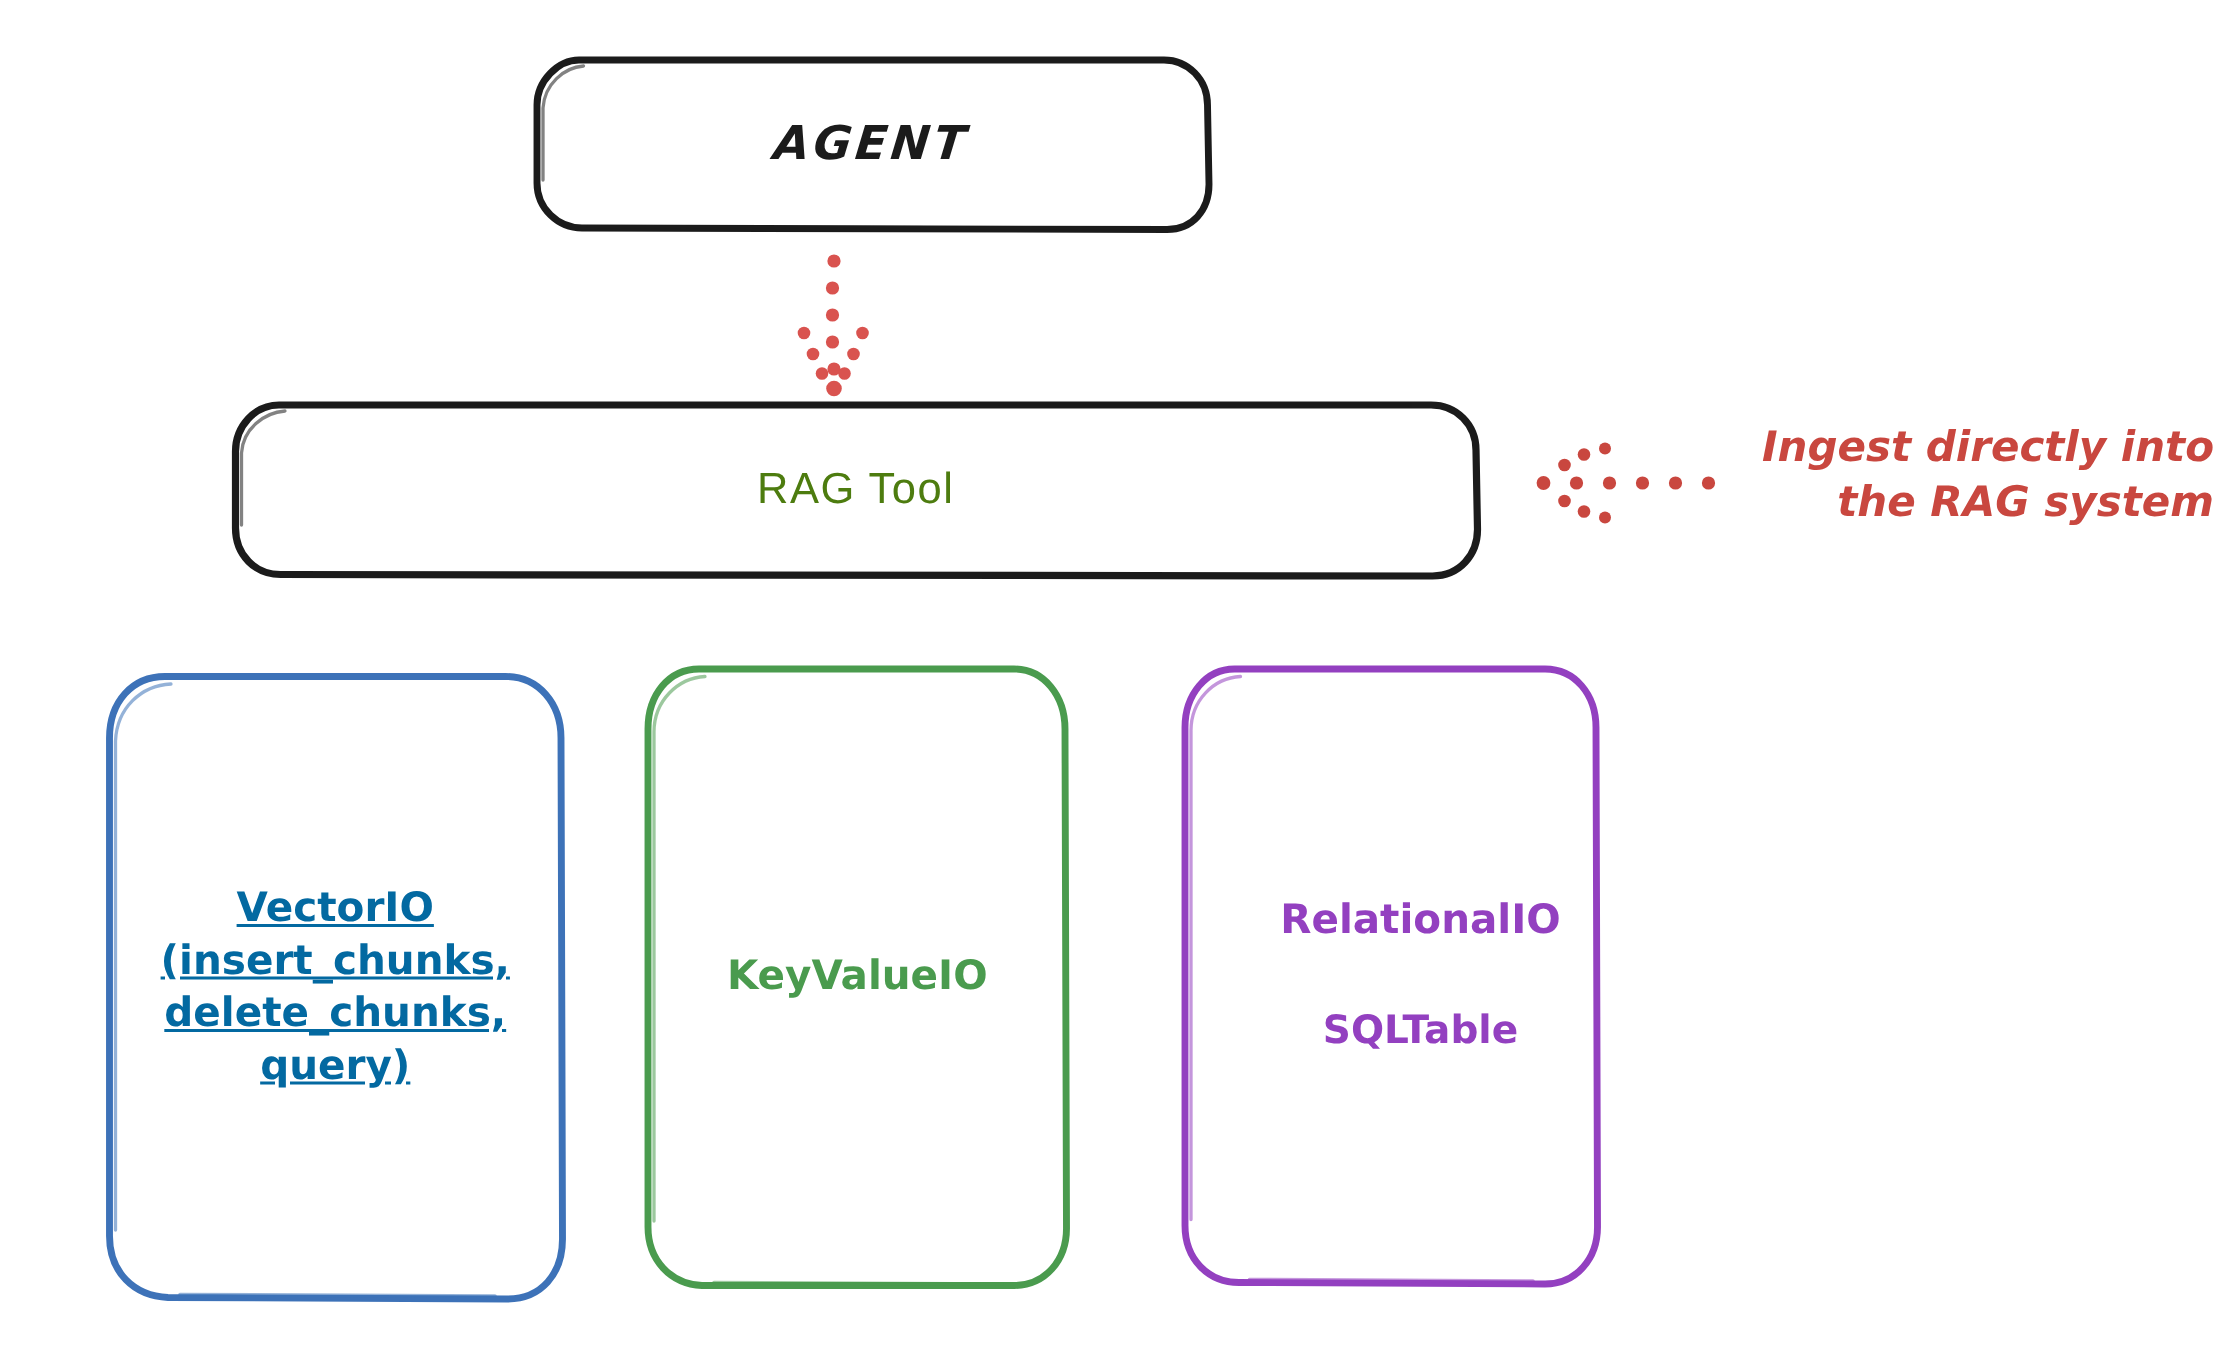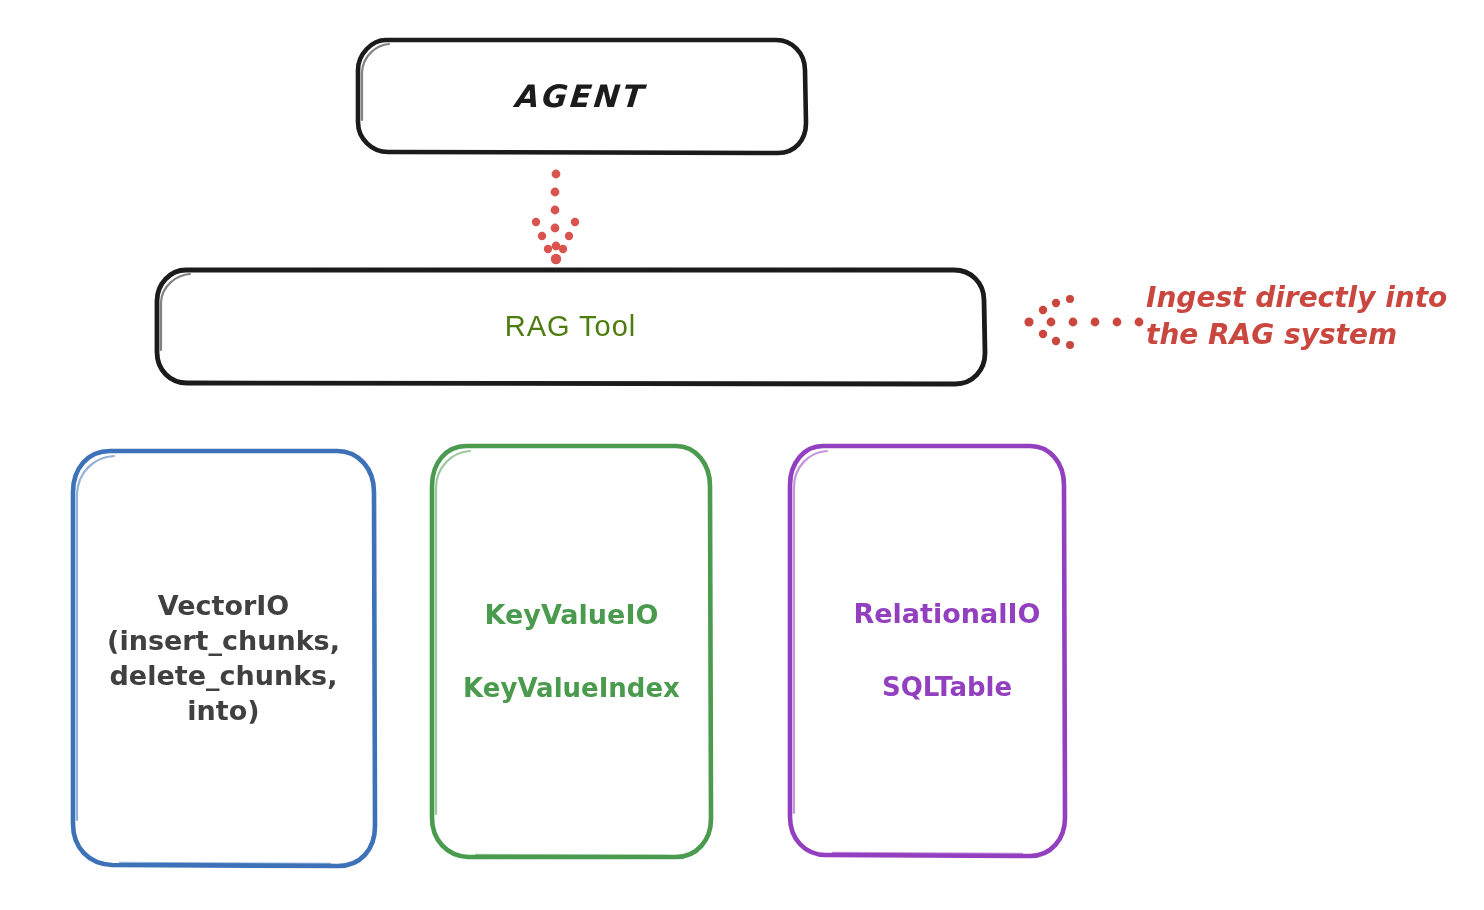--- a/index.html
+++ b/index.html
@@ -80,21 +80,22 @@
   }
   .leaf-title { font-size: 27px; }
   .leaf-sig   { font-size: 27px; }
   .leaf-index { font-size: 26px; margin-top: 40px; }
 
   #vectorio-node {
     left: 72px;
     top: 450px;
     width: 303px;
     height: 416px;
-    color: #404040;
+    color: #0369a1;
+    text-decoration: underline;
   }
   #keyvalueio-node {
     left: 430px;
     top: 445px;
     width: 283px;
     height: 412px;
     color: #4a9b4e;
   }
   #relationalio-node {
     left: 789px;
@@ -109,21 +110,21 @@
     position: absolute;
     left: 1146px;
     top: 280px;
     width: 330px;
     color: #c9473f;
     font-family: "DejaVu Sans", sans-serif;
     font-size: 28px;
     font-weight: 600;
     font-style: italic;
     line-height: 1.32;
-    text-align: left;
+    text-align: right;
     white-space: pre-line;
   }
 </style>
 </head>
 <body>
 
 <svg id="canvas" viewBox="0 0 1484 910" xmlns="http://www.w3.org/2000/svg">
 
   <g>
     <path d="M386,40 C372,40 358,54 358,70 L358,122 C358,139 372,152 388,152
@@ -198,26 +199,25 @@
 </div>
 
 <div class="node" id="ragtool-node">
   <div id="ragtool-label">RAG Tool</div>
 </div>
 
 <div class="node leaf-node" id="vectorio-node">
   <div class="leaf-title">VectorIO</div>
   <div class="leaf-sig">(insert_chunks,
 delete_chunks,
-into)</div>
+query)</div>
 </div>
 
 <div class="node leaf-node" id="keyvalueio-node">
   <div class="leaf-title">KeyValueIO</div>
-  <div class="leaf-index">KeyValueIndex</div>
 </div>
 
 <div class="node leaf-node" id="relationalio-node">
   <div class="leaf-title">RelationalIO</div>
   <div class="leaf-index">SQLTable</div>
 </div>
 
 <div id="ingest-annotation">Ingest directly into
 the RAG system</div>
 

